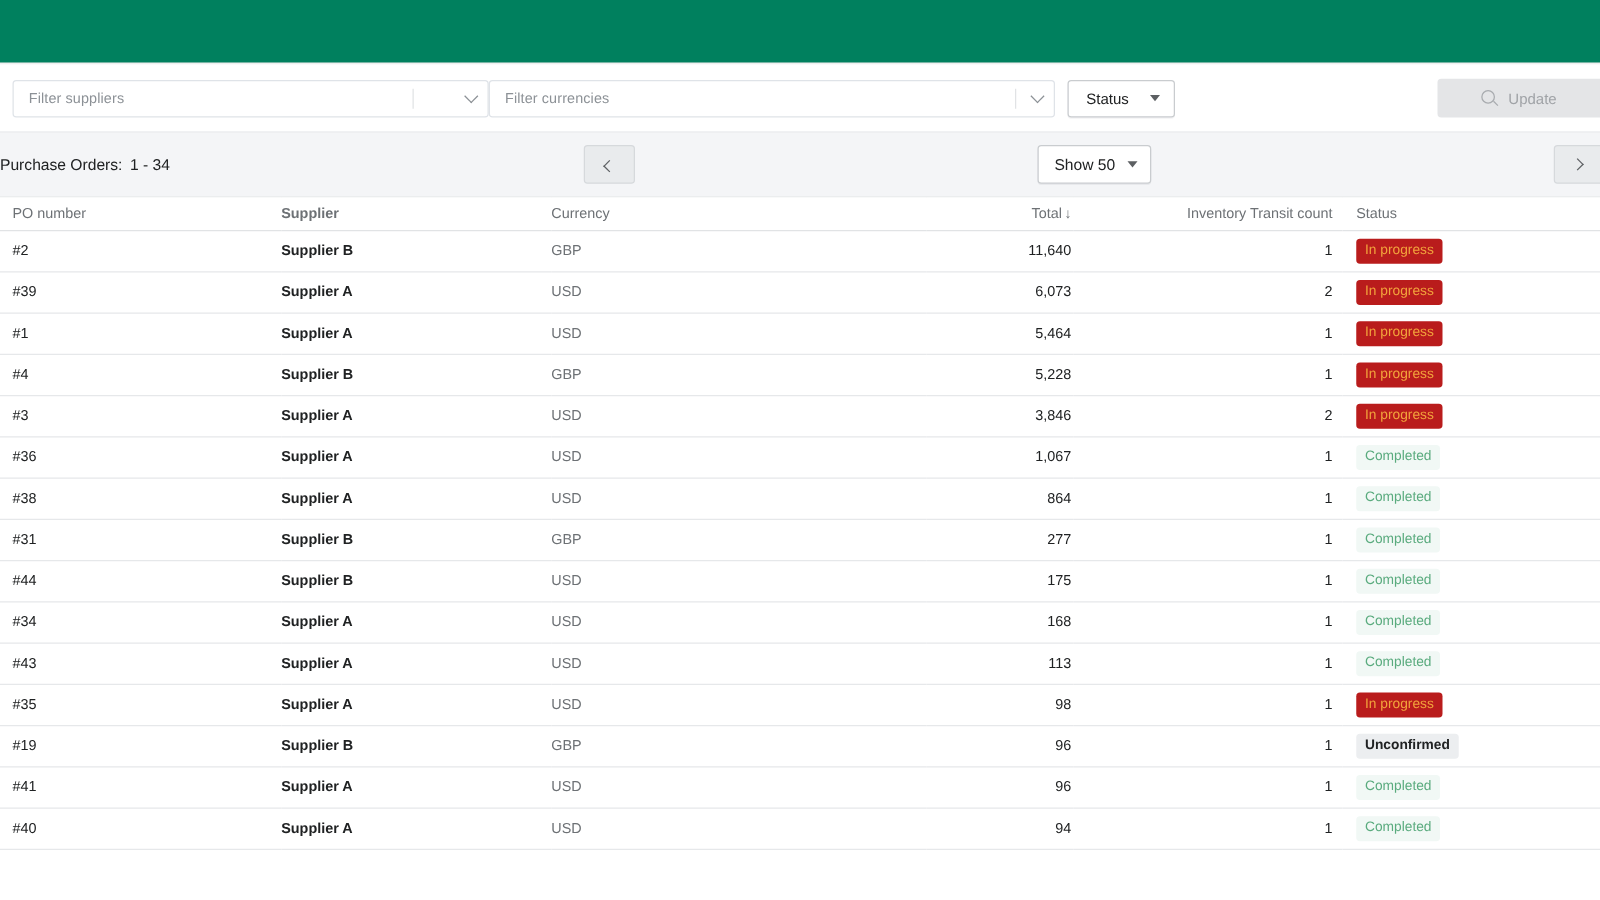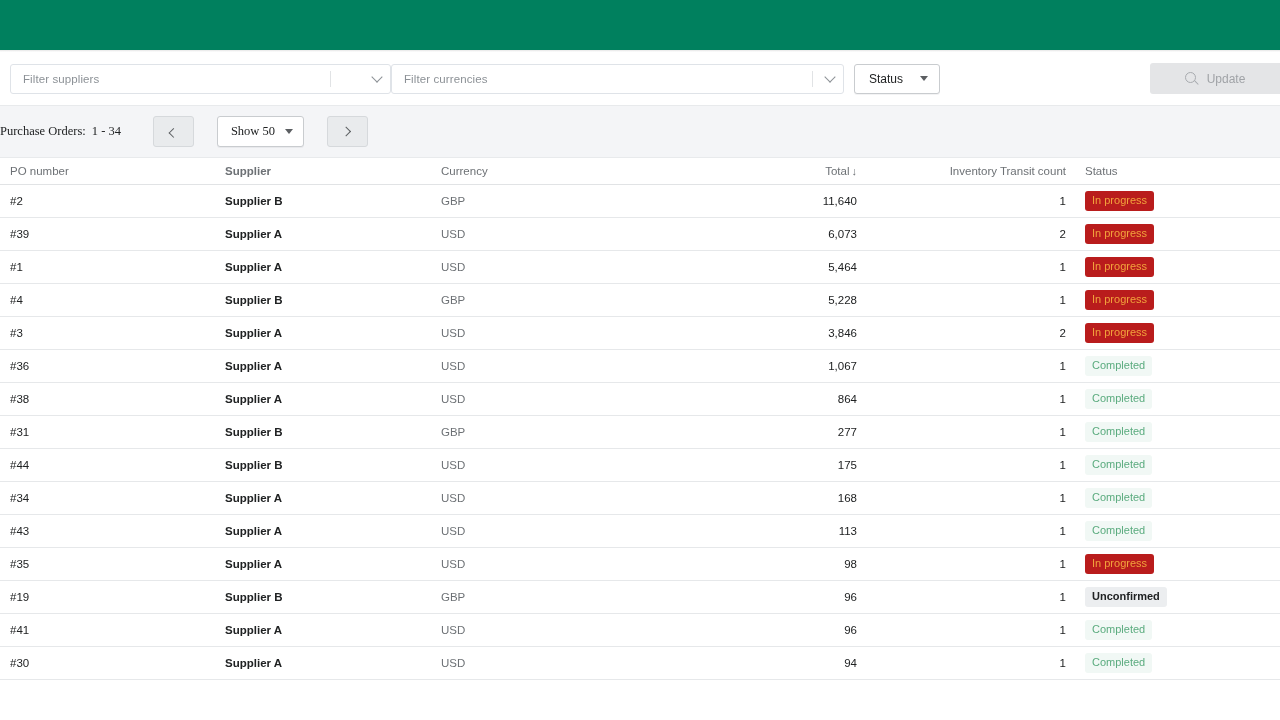--- a/index.html
+++ b/index.html
@@ -137,24 +137,23 @@
   }
 
   
   .pager-band {
     height: 53px;
     background: #f4f5f7;
     border-top: 1px solid #e8eaec;
     border-bottom: 1px solid #e8eaec;
     display: flex;
     align-items: center;
-    justify-content: flex-start;
+    justify-content: space-between;
     padding-right: 0;
     gap: 12px;
-    font-family: Liberation Serif, serif;
   }
   .pager-label {
     font-size: 12.5px;
     color: #202223;
     margin-right: 20px;
     white-space: nowrap;
   }
   .pager-label .range { margin-left: 6px; }
   .nav-btn {
     width: 41px; height: 31px;
@@ -416,21 +415,21 @@
       </tr>
       <tr>
         <td class="c-po">#41</td>
         <td class="c-sup">Supplier A</td>
         <td class="c-cur">USD</td>
         <td class="c-tot">96</td>
         <td class="c-inv">1</td>
         <td class="c-sta"><span class="badge badge-completed">Completed</span></td>
       </tr>
       <tr>
-        <td class="c-po">#30</td>
+        <td class="c-po">#40</td>
         <td class="c-sup">Supplier A</td>
         <td class="c-cur">USD</td>
         <td class="c-tot">94</td>
         <td class="c-inv">1</td>
         <td class="c-sta"><span class="badge badge-completed">Completed</span></td>
       </tr>
     </tbody>
 </table>
 
 </body></html>

